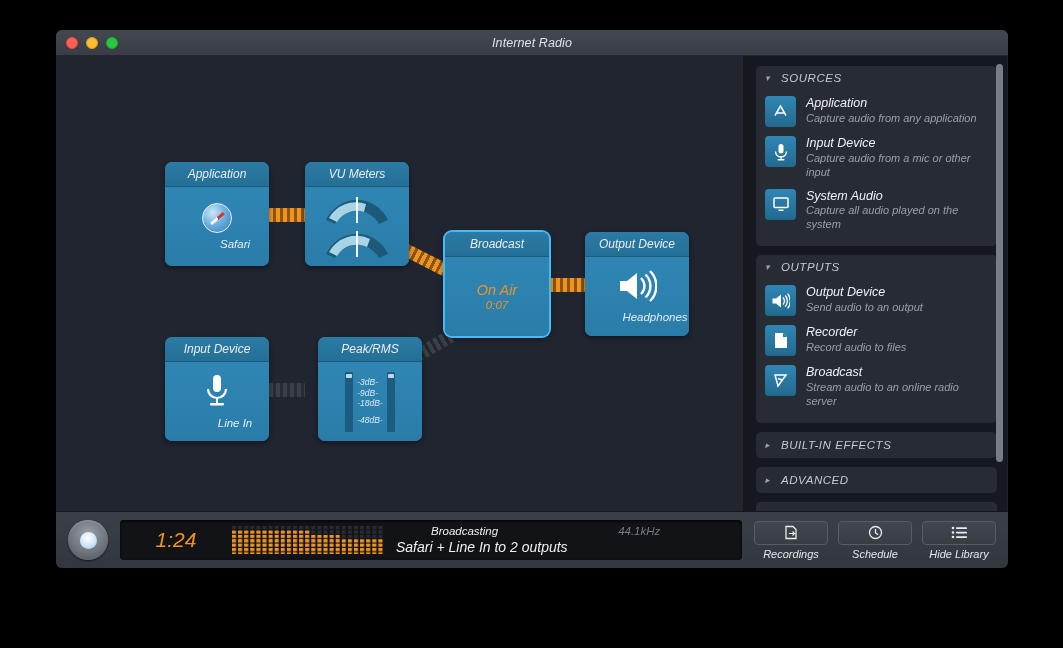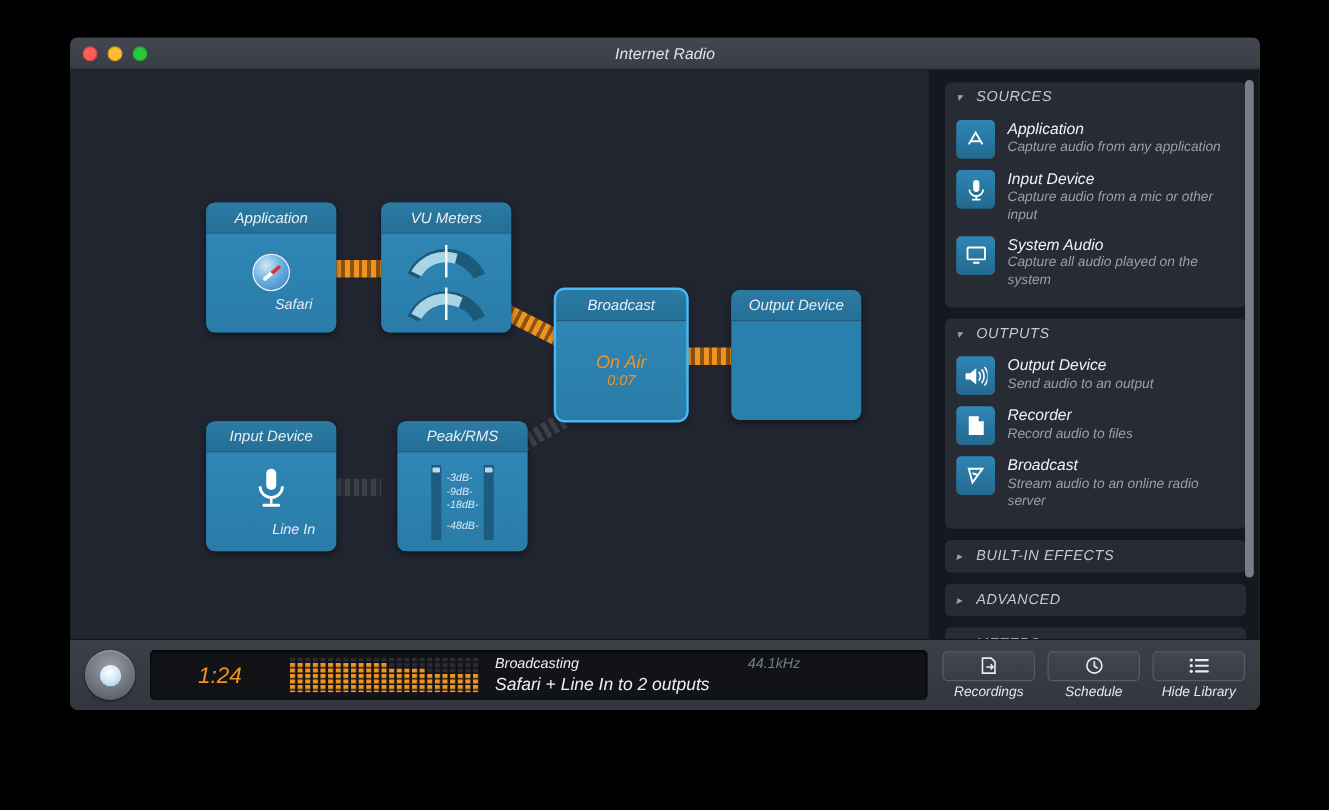--- a/index.html
+++ b/index.html
@@ -188,28 +188,28 @@
     display:block;
   }
   #lcd {
     flex: 1; height: 40px; background: #111317;
     border-radius: 4px; display: flex; align-items: center;
     box-shadow: inset 0 1px 3px rgba(0,0,0,.9);
     overflow: hidden;
   }
   #lcd-time {
     width: 112px; text-align: center;
-    font-size: 18px; color: #f0931f;
+    font-size: 21px; color: #f0931f;
     font-family: "Liberation Sans", sans-serif;
   }
   #lcd-meter {
     width: 152px; height: 28px; position: relative; overflow:hidden;
   }
   #lcd-status { flex:1; padding-left: 12px; position: relative; }
-  .st-line1 { display:flex; align-items:flex-start; gap:15px; }
+  .st-line1 { display:flex; align-items:flex-start; gap:0;margin-left:35px; }
   .st-main { font-size: 11.5px; color: #eceff3; }
   .st-rate { font-size: 11.5px; color: #757c86; margin-left: 120px; }
   .st-line2 { font-size: 14px; color: #eceff3; margin-top: 2px; }
   .tb-btns { display: flex; gap: 10px; }
   .tb-btn { width: 74px; text-align: center; }
   .tb-ico {
     height: 24px; border: 1px solid #575c65; border-radius: 4px;
     background: linear-gradient(#42464e, #383c43);
     display:flex; align-items:center; justify-content:center;
     color:#e8ecf1;
@@ -271,20 +271,31 @@
       <div class="node selected" id="n-bcast">
         <div class="node-hd">Broadcast</div>
         <div class="node-bd" style="gap:1px;text-align:right;">
           <div class="onair">On Air</div>
           <div class="onair-time">0:07</div>
         </div>
       </div>
 
       <div class="node" id="n-out">
         <div class="node-hd">Output Device</div>
+        <div class="node-bd">
+          <span>
+            <svg width="40" height="32" viewBox="0 0 40 32" fill="#fff">
+              <path d="M3 11 h7 L20 3 v26 L10 21 H3 Z"></path>
+              <path d="M24 8 a11 11 0 0 1 0 16" fill="none" stroke="#fff" stroke-width="2.4"></path>
+              <path d="M28.5 4.5 a16 16 0 0 1 0 23" fill="none" stroke="#fff" stroke-width="2.4"></path>
+              <path d="M33 1 a21 21 0 0 1 0 30" fill="none" stroke="#fff" stroke-width="2.4"></path>
+            </svg>
+          </span>
+          <div class="node-label">Headphones</div>
+        </div>
       </div>
 
       <div class="node" id="n-in">
         <div class="node-hd">Input Device</div>
         <div class="node-bd">
           <span>
             <svg width="30" height="34" viewBox="0 0 30 34" fill="#fff">
               <rect x="11" y="1" width="8" height="17" rx="4"></rect>
               <path d="M6 15 a9 9 0 0 0 18 0" fill="none" stroke="#fff" stroke-width="2.2"></path>
               <rect x="14" y="23" width="2" height="6"></rect>

